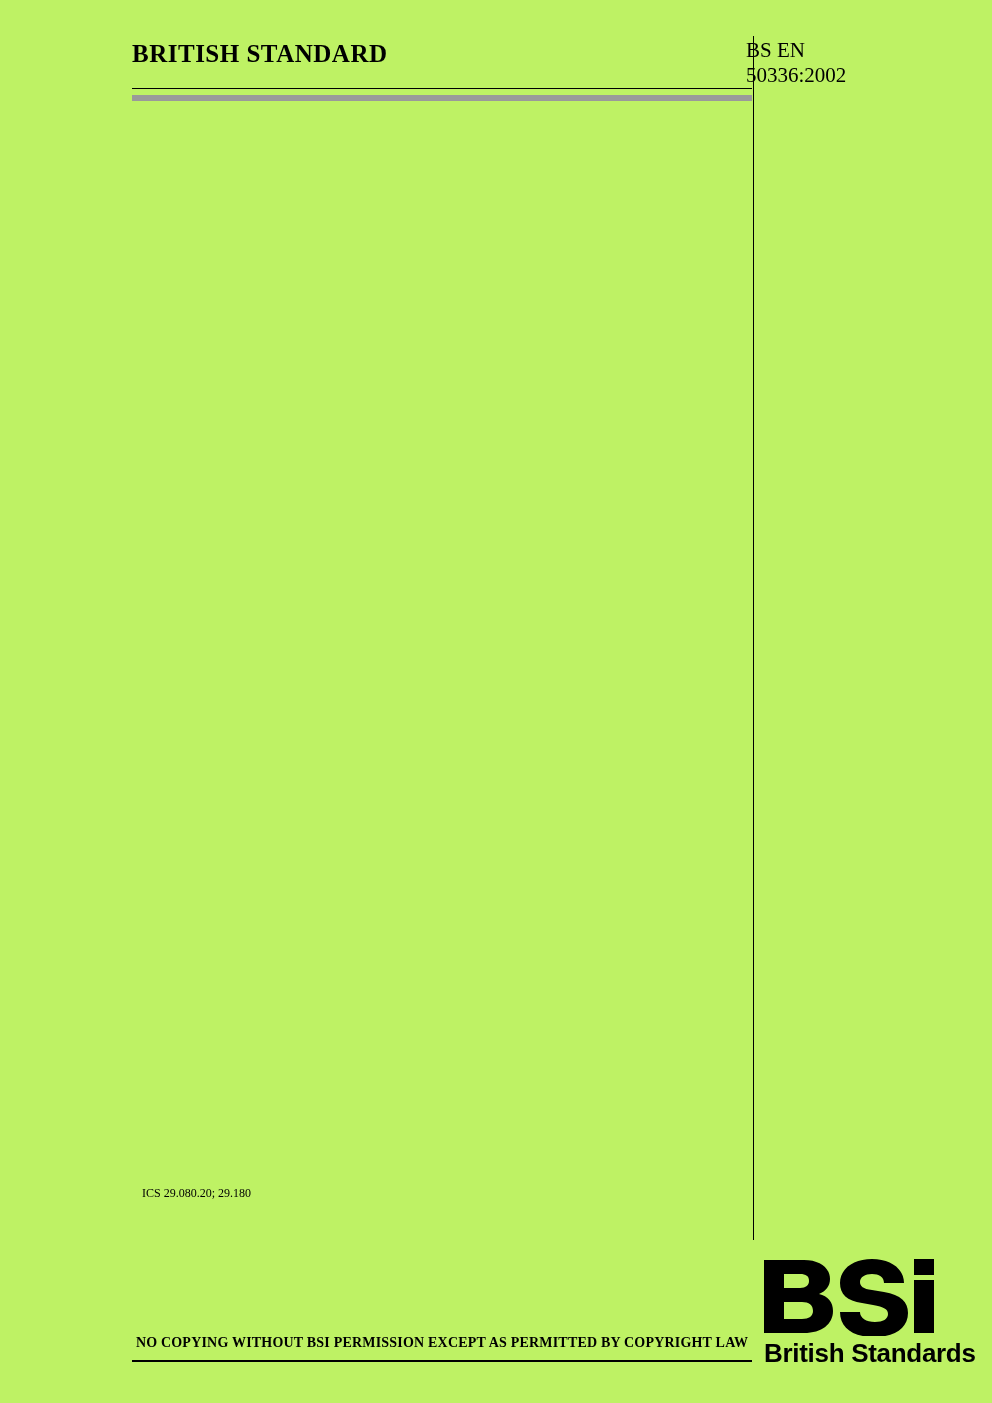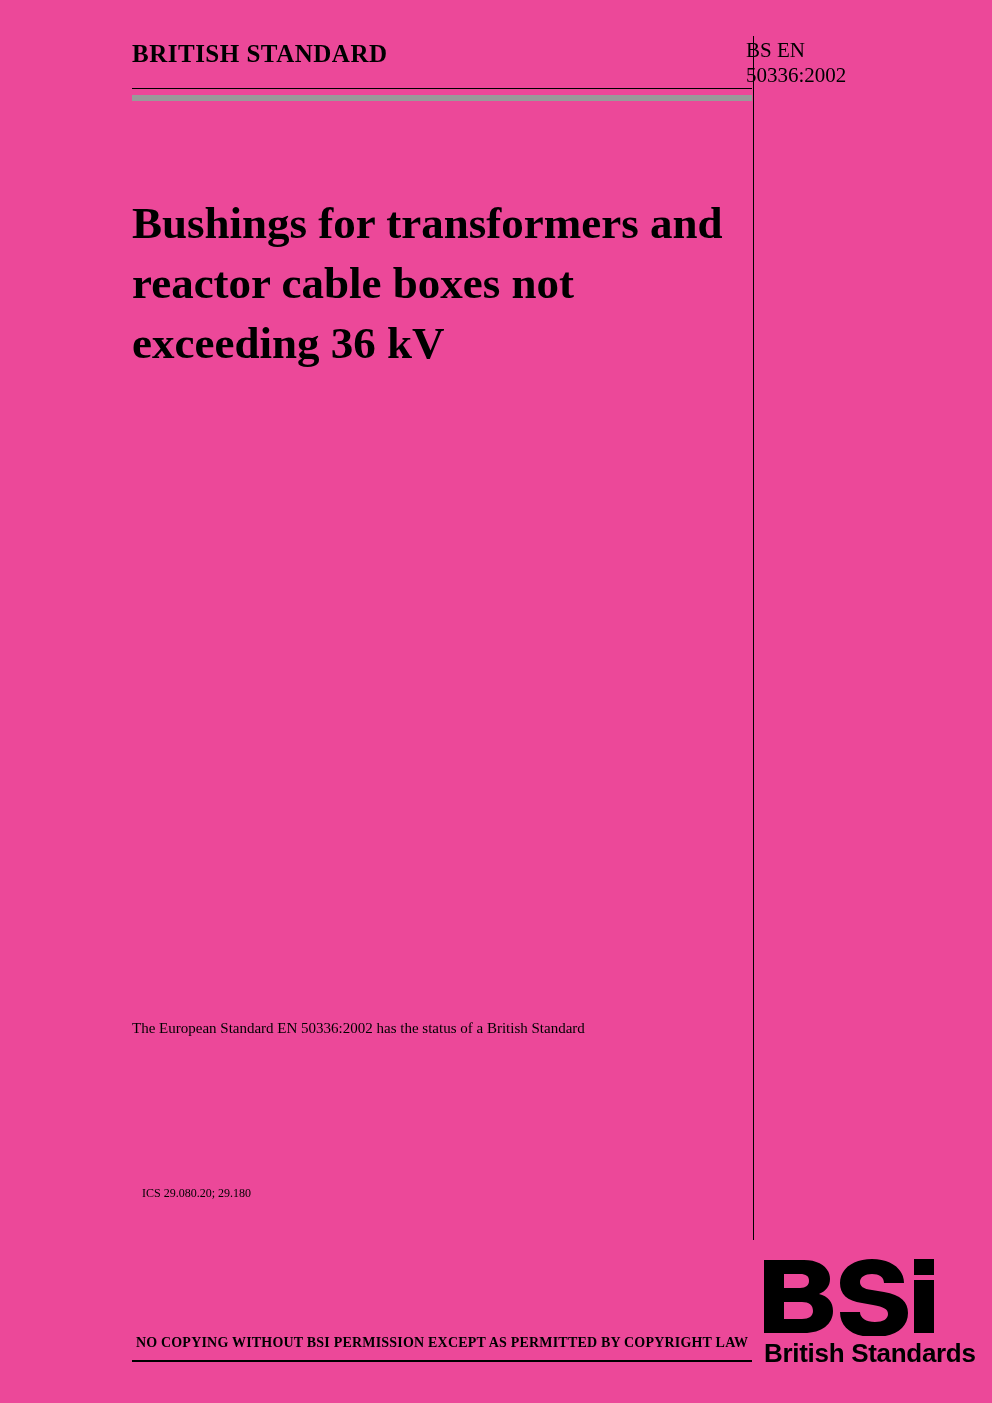--- a/index.html
+++ b/index.html
@@ -9,21 +9,21 @@
   }
   body {
     font-family: "Liberation Serif", serif;
     color: #000000;
   }
   .page {
     position: relative;
     width: 992px;
     height: 1403px;
     margin: 0 auto;
-    background: #ec4899;
+    background: #bef264;
     overflow: hidden;
   }
 
   
   .header {
     position: absolute;
     left: 132px;
     top: 40px;
     width: 812px;
     height: 70px;
@@ -176,23 +176,21 @@
       <div>BS EN</div>
       <div>50336:2002</div>
     </div>
   </div>
 
   <div class="rule-thin"></div>
   <div class="rule-thick"></div>
 
   <div class="v-divider"></div>
 
-  <div class="doc-title">Bushings for transformers and reactor cable boxes not exceeding 36 kV</div>
-
-  <div class="status-note">The European Standard EN 50336:2002 has the status of a British Standard</div>
+
 
   <div class="ics-line">ICS 29.080.20; 29.180</div>
 
   <div class="footer-note">NO COPYING WITHOUT BSI PERMISSION EXCEPT AS PERMITTED BY COPYRIGHT LAW</div>
   <div class="footer-rule"></div>
 
   <div class="bsi-logo">
     <div class="bsi-mark">
       <svg width="190" height="78" viewBox="0 0 190 78" xmlns="http://www.w3.org/2000/svg">
         <g fill="#000000">

